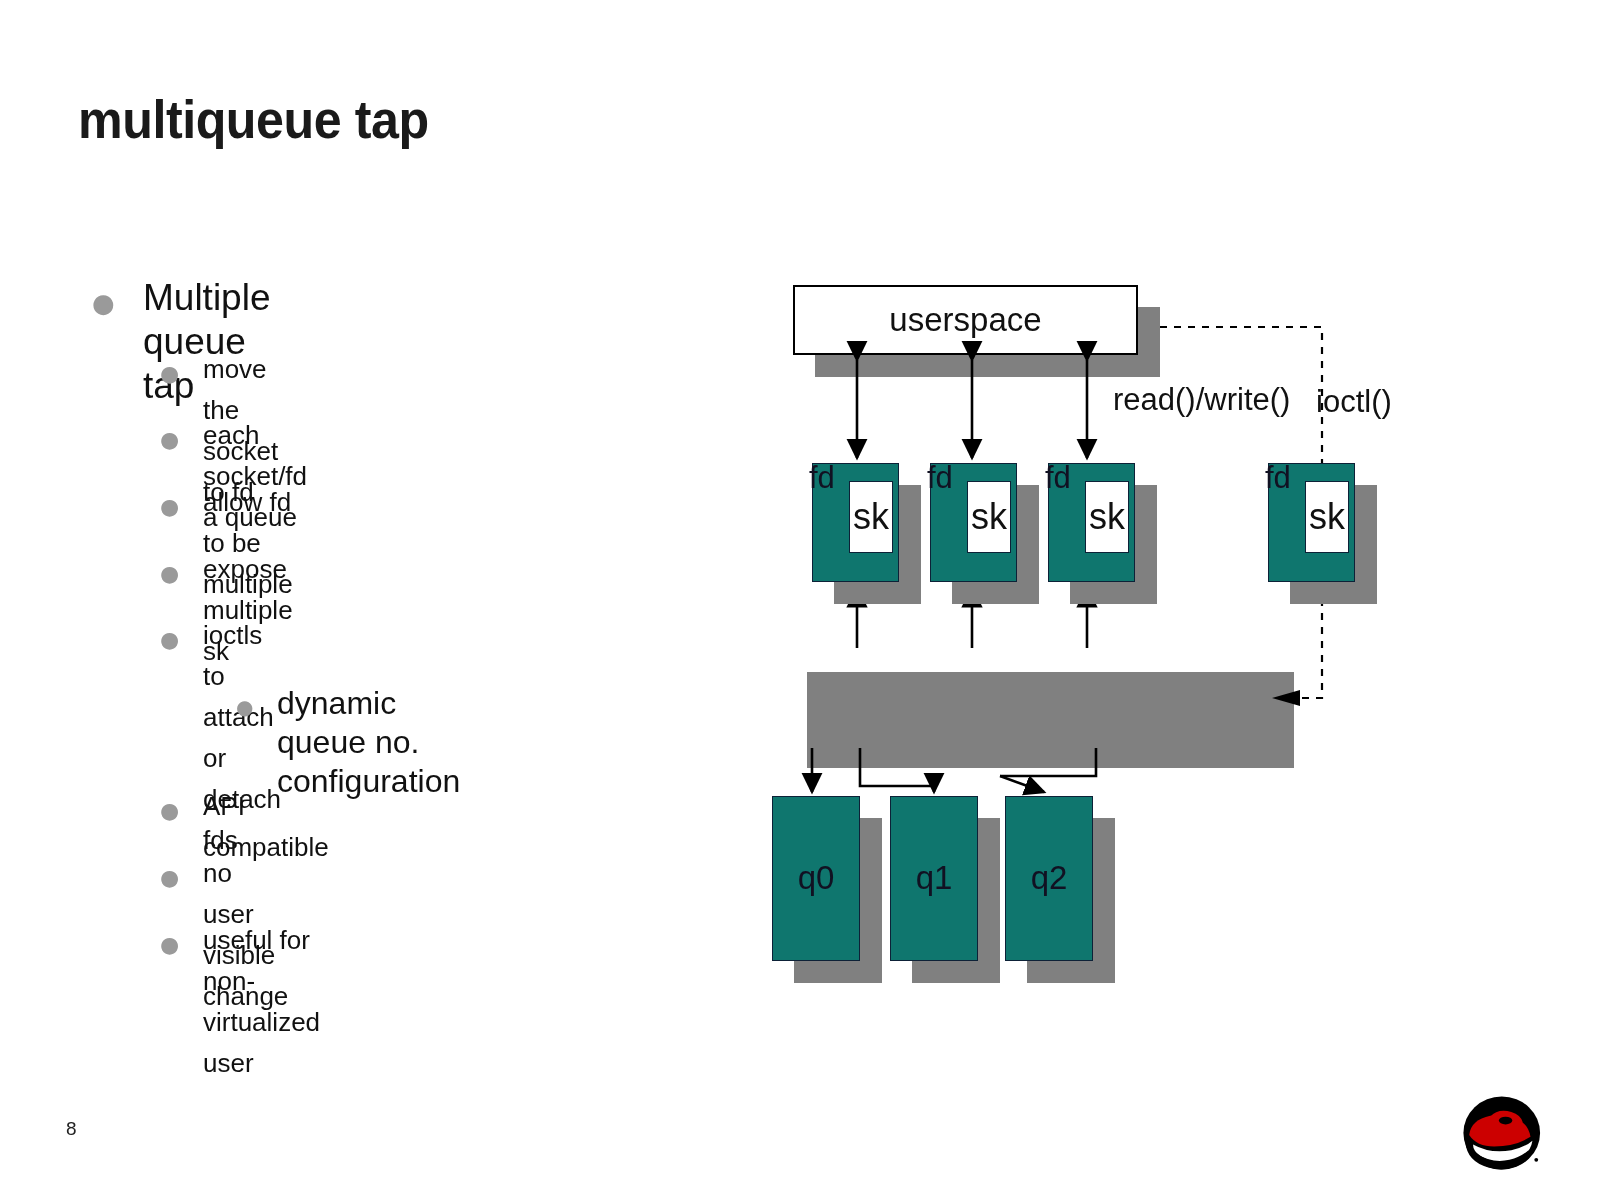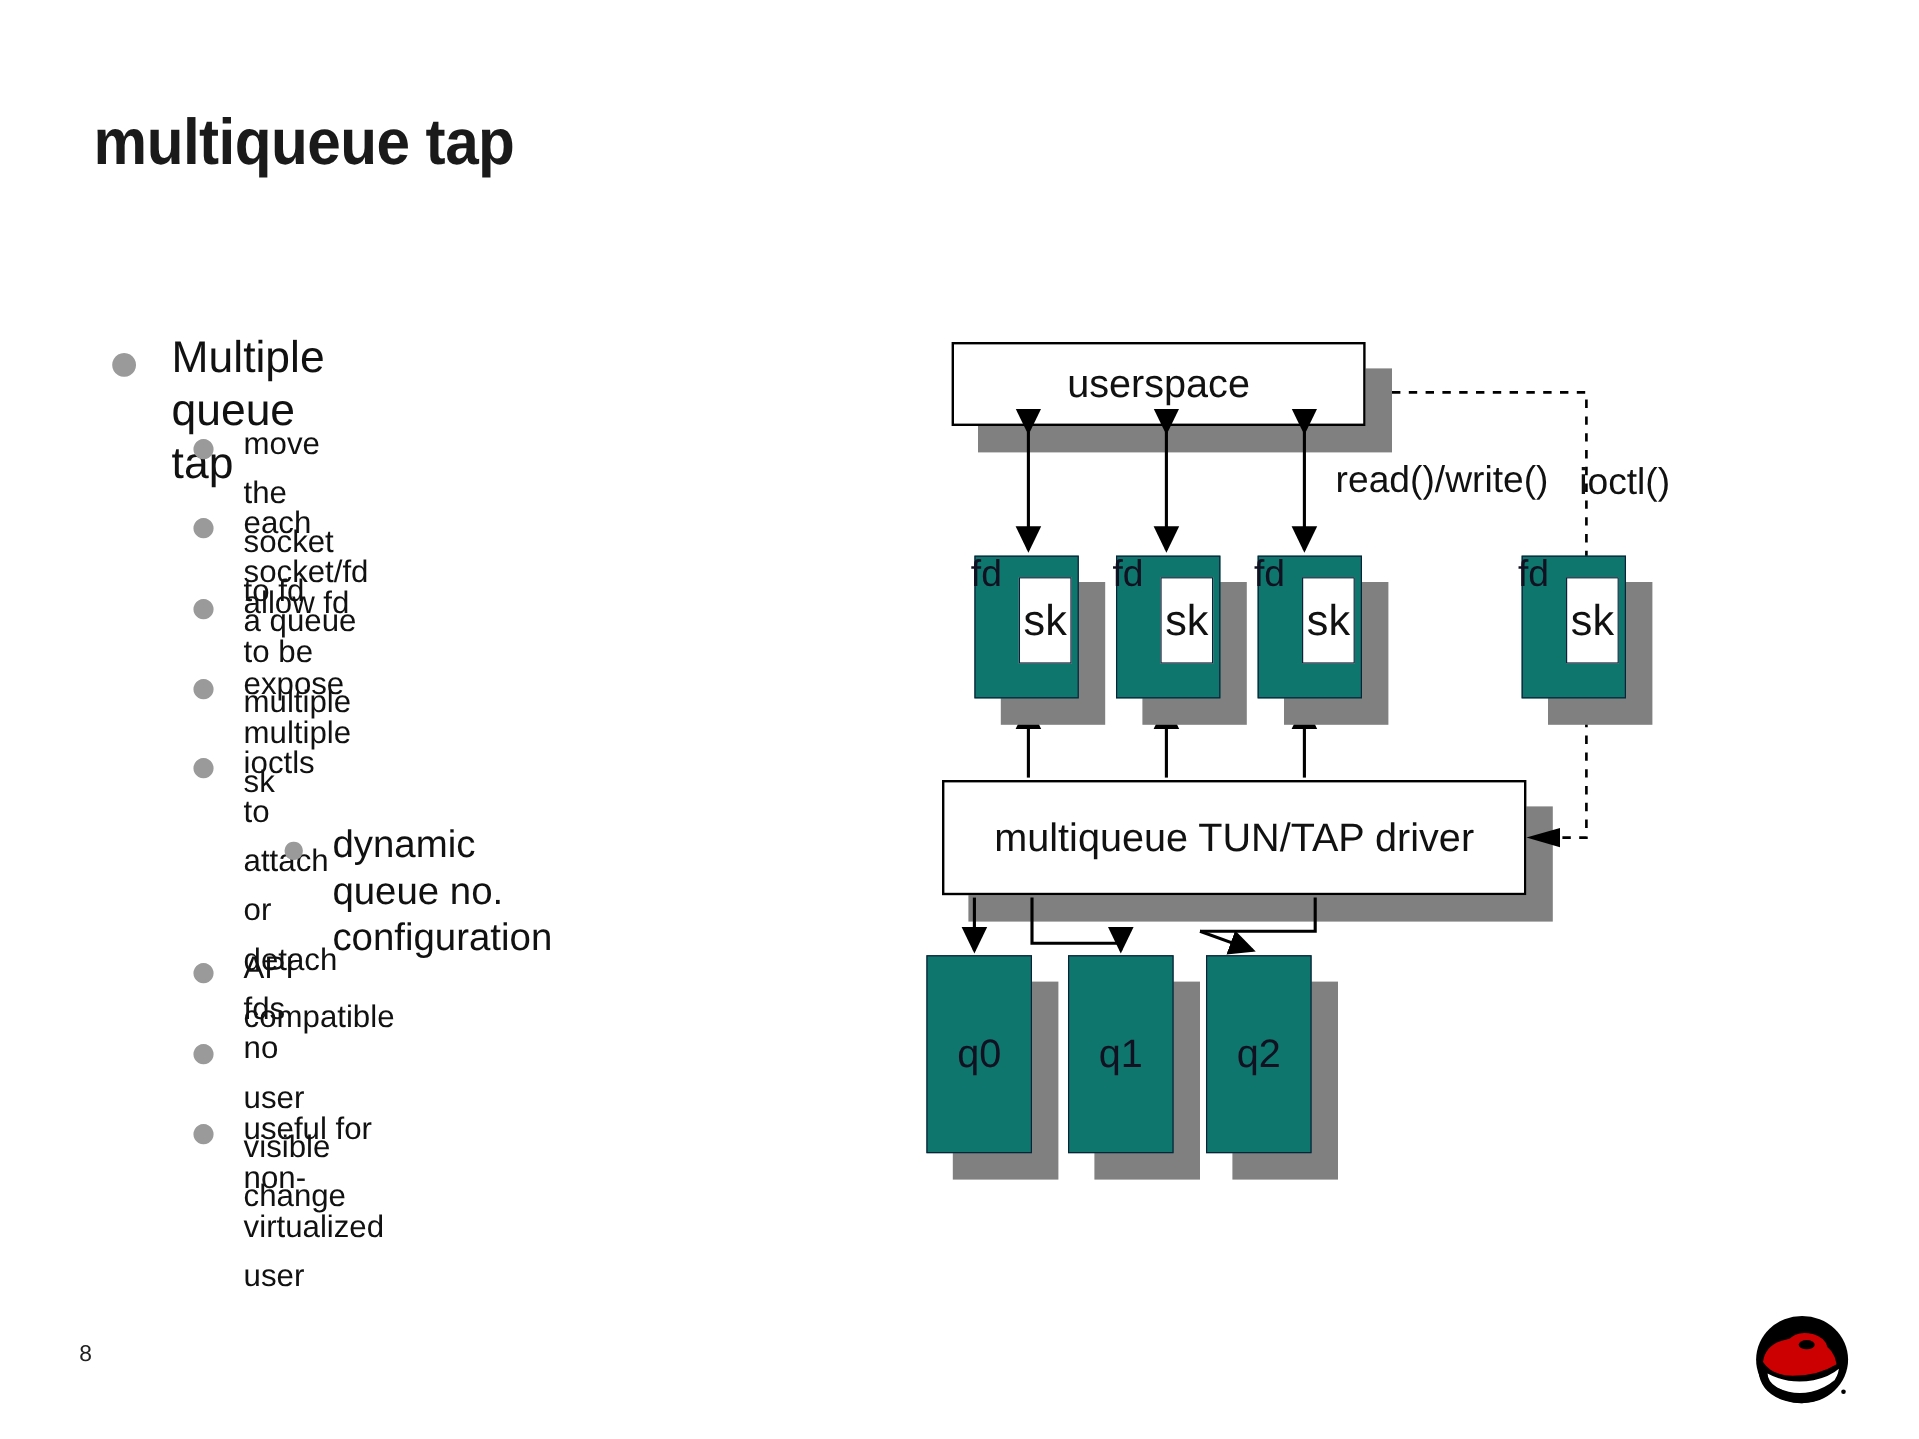--- a/index.html
+++ b/index.html
@@ -101,23 +101,20 @@
   </div>
 
 <div id="diagram">
 
   <div class="shadow" style="left:815px;top:307px;width:345px;height:70px;"></div>
   <div class="wbox" style="left:793px;top:285px;width:345px;height:70px;">
     <span class="boxlabel">userspace</span>
   </div>
 
   <div class="shadow" style="left:807px;top:672px;width:487px;height:96px;"></div>
-  <div class="wbox" style="left:785px;top:650px;width:487px;height:96px;">
-    <span class="boxlabel">multiqueue TUN/TAP driver</span>
-  </div>
 
   <div class="calltext" style="left:1113px;top:382px;">read()/write()</div>
   <div class="calltext" style="left:1316px;top:384px;">ioctl()</div>
 
   <svg class="lines" viewBox="0 0 1599 1199">
     <defs>
       <marker id="ah" markerWidth="9" markerHeight="9" refX="7.5" refY="4.5" orient="auto" markerUnits="strokeWidth">
         <path d="M0,0.4 L8.5,4.5 L0,8.6 z" fill="#000000"></path>
       </marker>
       <marker id="ahs" markerWidth="9" markerHeight="9" refX="7.5" refY="4.5" orient="auto" markerUnits="strokeWidth">

